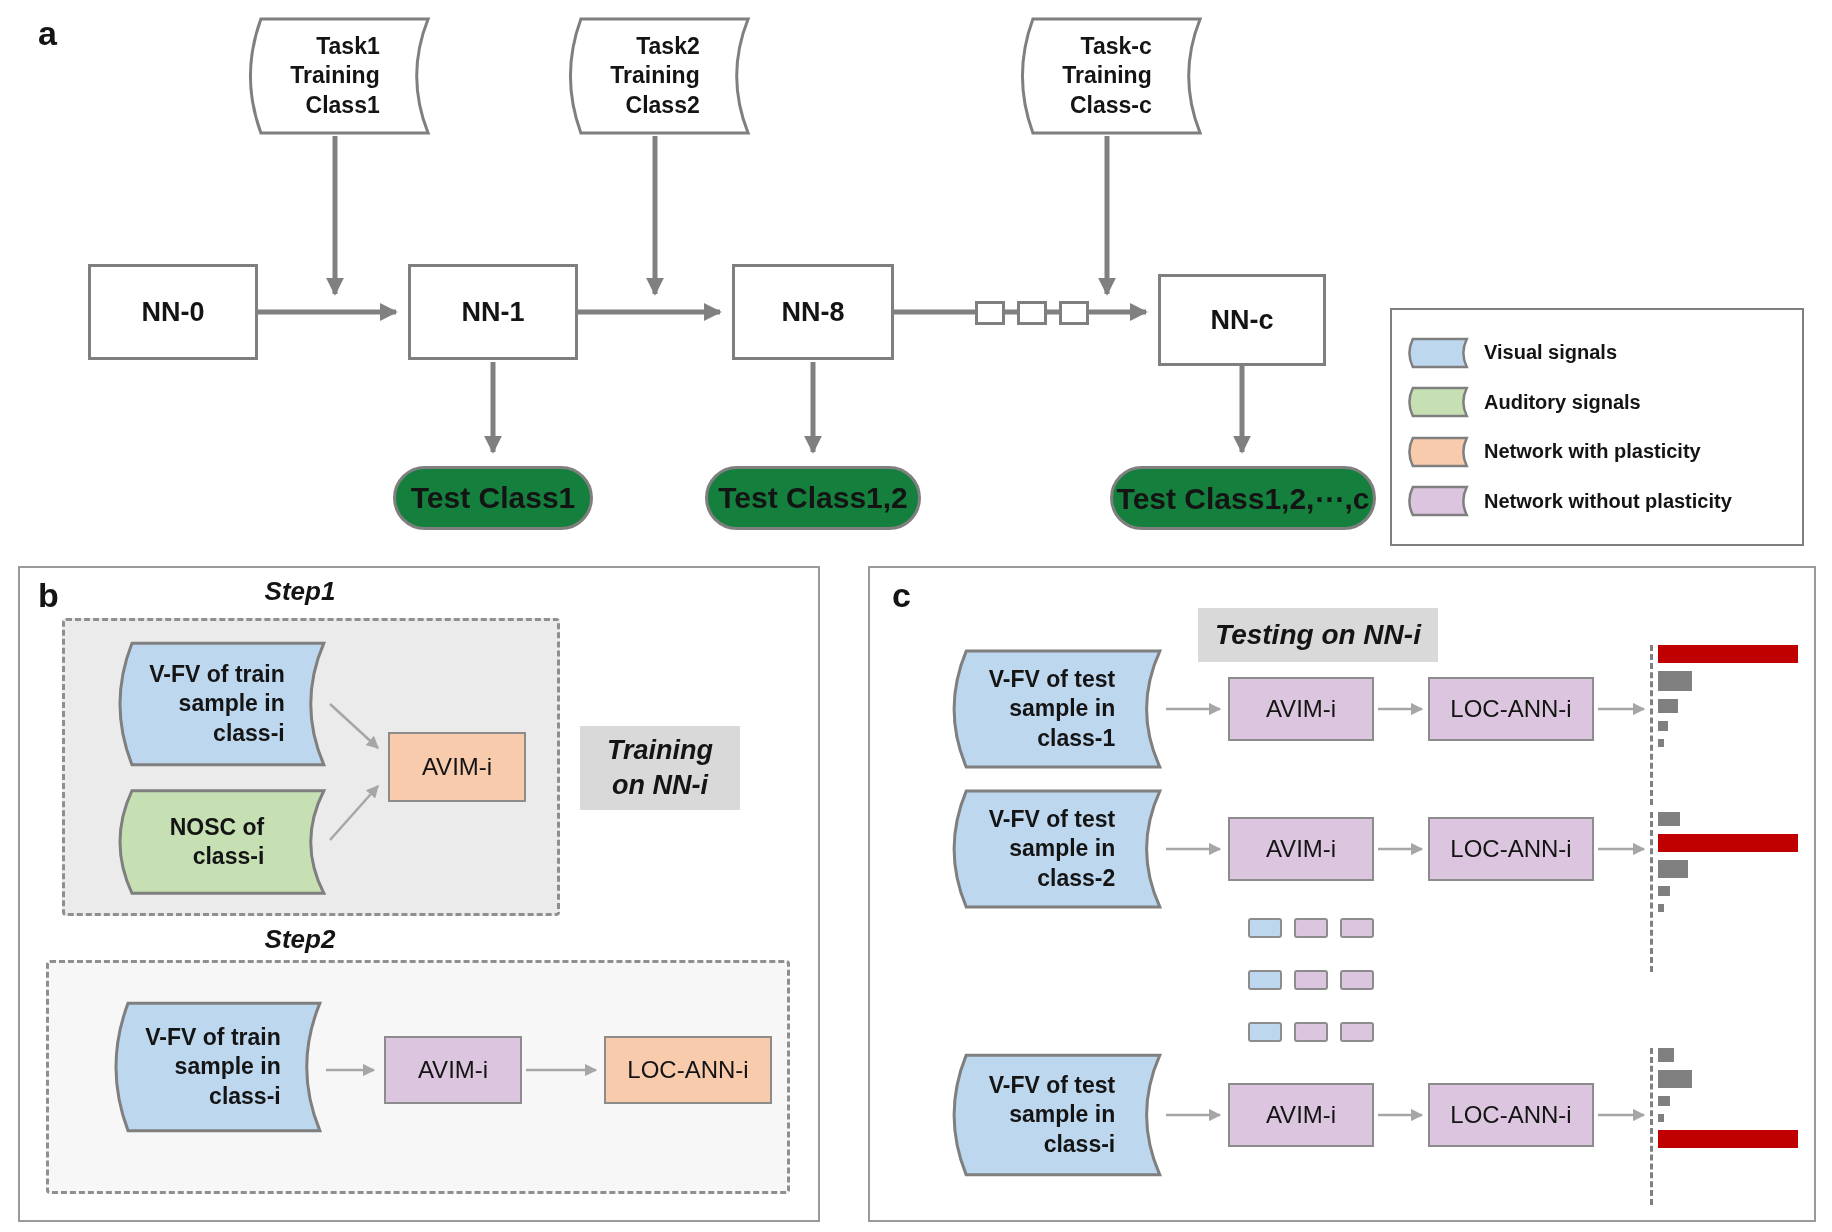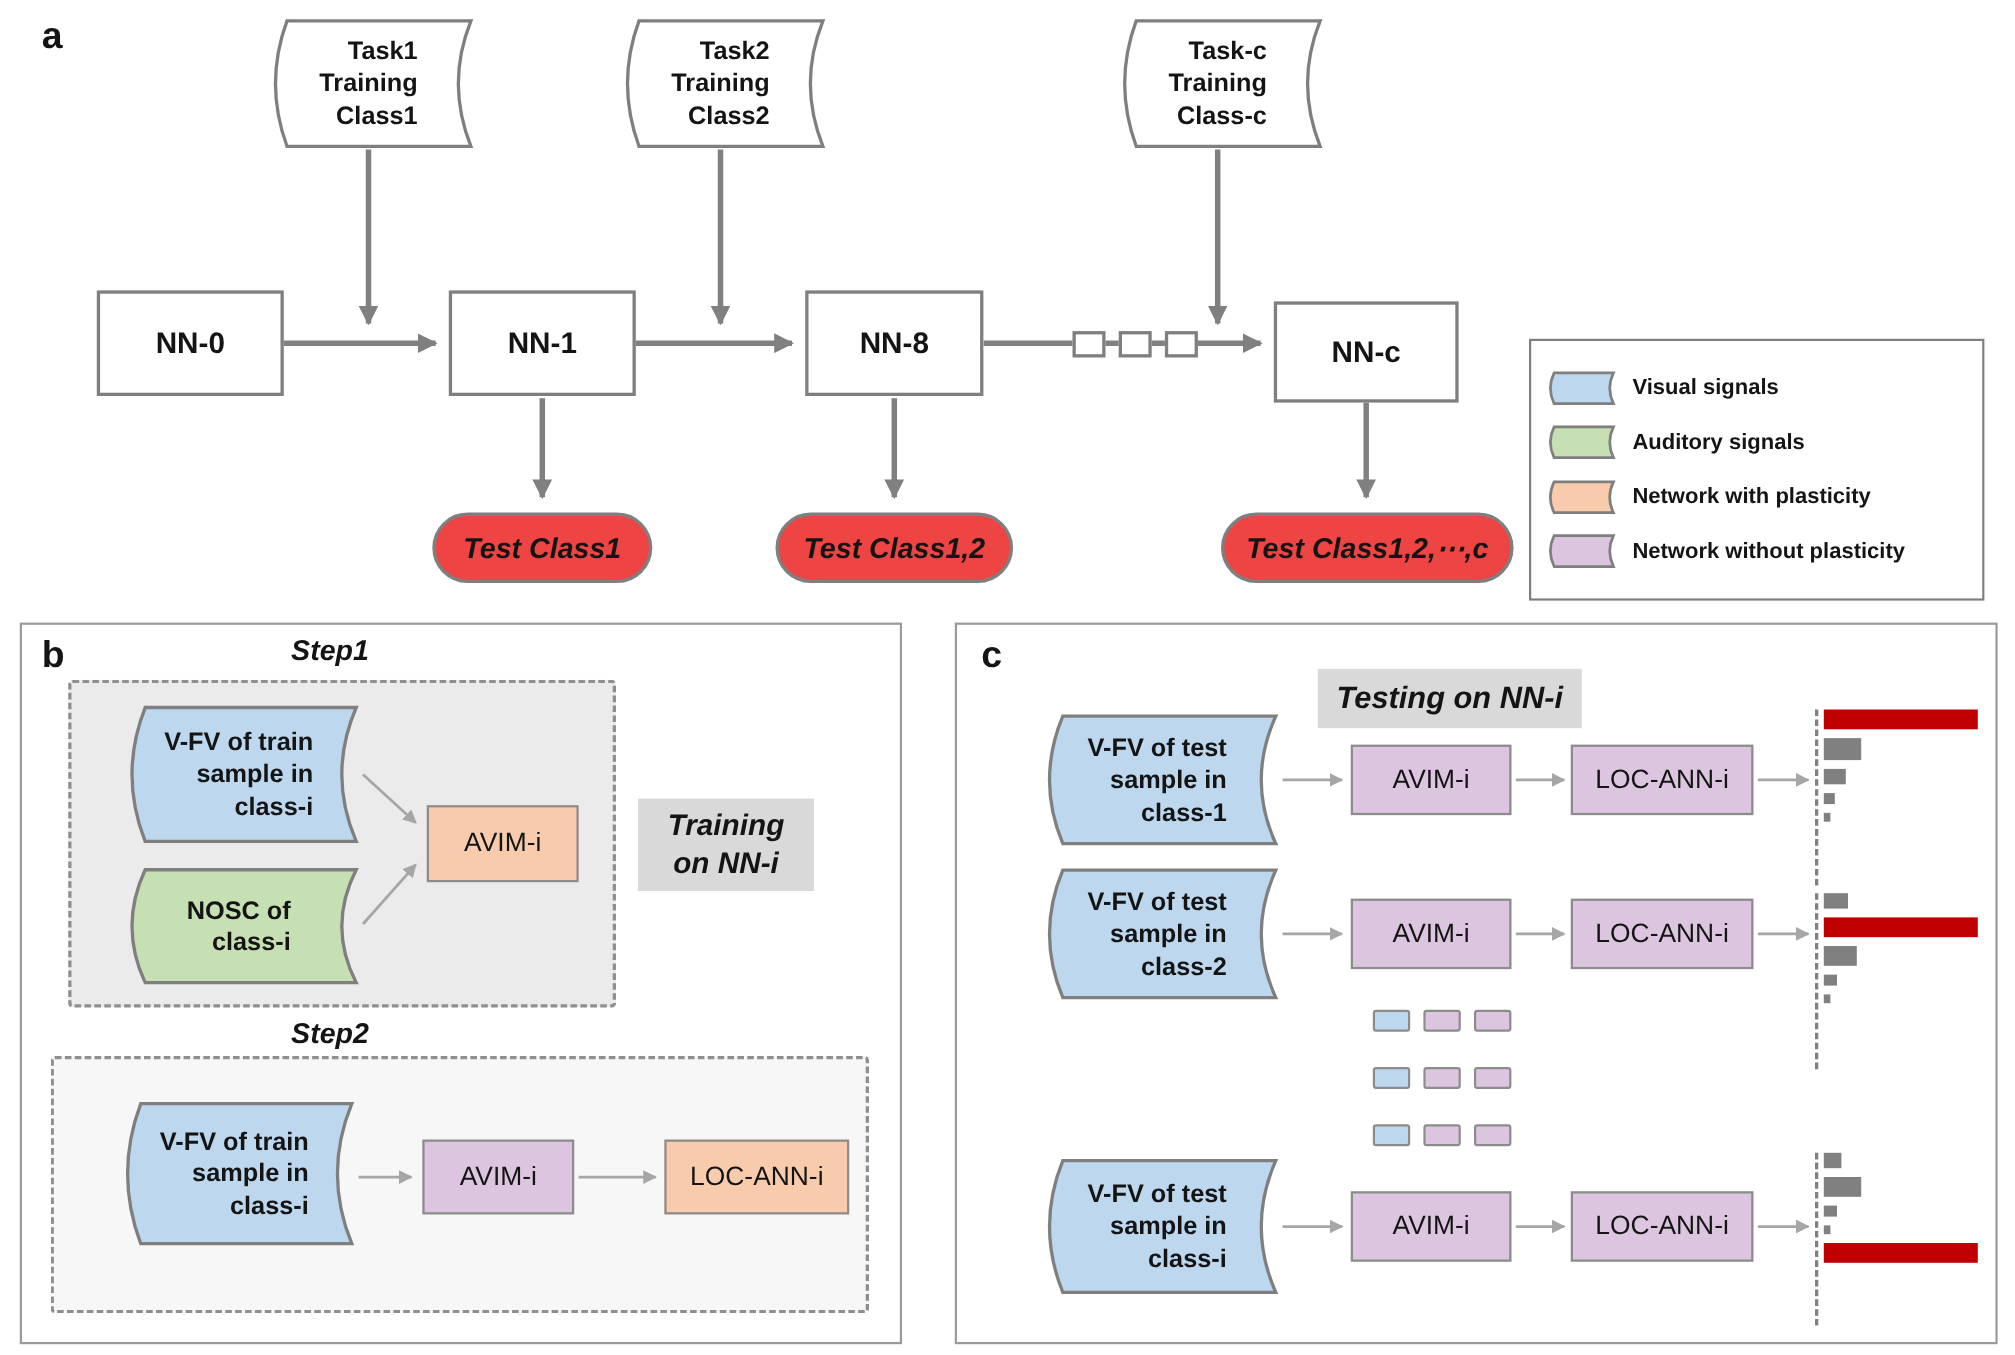--- a/index.html
+++ b/index.html
@@ -9,22 +9,22 @@
   .arrows{position:absolute;left:0;top:0;width:1832px;height:1232px;z-index:2;}
   .arrows line.thick{stroke:var(--arrow-gray,#808080);stroke-width:5;}
   .arrows line.thin{stroke:var(--thin-arrow-gray,#a6a6a6);stroke-width:2.5;}
 
   .panelbox{position:absolute;border:2px solid #9a9a9a;background:#fff;box-sizing:border-box;z-index:0;}
   .panel-letter{position:absolute;font-size:34px;font-weight:bold;z-index:3;}
 
   .box{position:absolute;display:flex;align-items:center;justify-content:center;
     text-align:center;box-sizing:border-box;z-index:3;}
   .nn{background:#fff;border:3.5px solid var(--border-gray,#7f7f7f);font-size:27px;font-weight:bold;}
-  .stadium{background:#ef4444;border:3.5px solid var(--border-gray,#7f7f7f);border-radius:40px;
-    font-size:26px;font-weight:bold;font-style:italic;}
+  .stadium{background:#15803d;border:3.5px solid var(--border-gray,#7f7f7f);border-radius:40px;
+    font-size:30px;font-weight:bold;}
   .module{font-size:24px;font-weight:normal;border:2.5px solid #8c8c8c;}
   .module.orange{background:var(--plastic-orange,#f8cbad);}
   .module.purple{background:var(--frozen-purple,#dcc5de);}
 
   .stored{position:absolute;z-index:3;}
   .stored svg{position:absolute;left:0;top:0;width:100%;height:100%;overflow:visible;}
   .stored path{stroke:var(--border-gray,#7f7f7f);stroke-width:3;fill:#fff;vector-effect:non-scaling-stroke;}
   .stored.blue path{fill:var(--visual-blue,#bdd7ee);}
   .stored.green path{fill:var(--auditory-green,#c6e0b4);}
   .stored-label{position:relative;z-index:1;width:100%;height:100%;display:flex;align-items:center;

